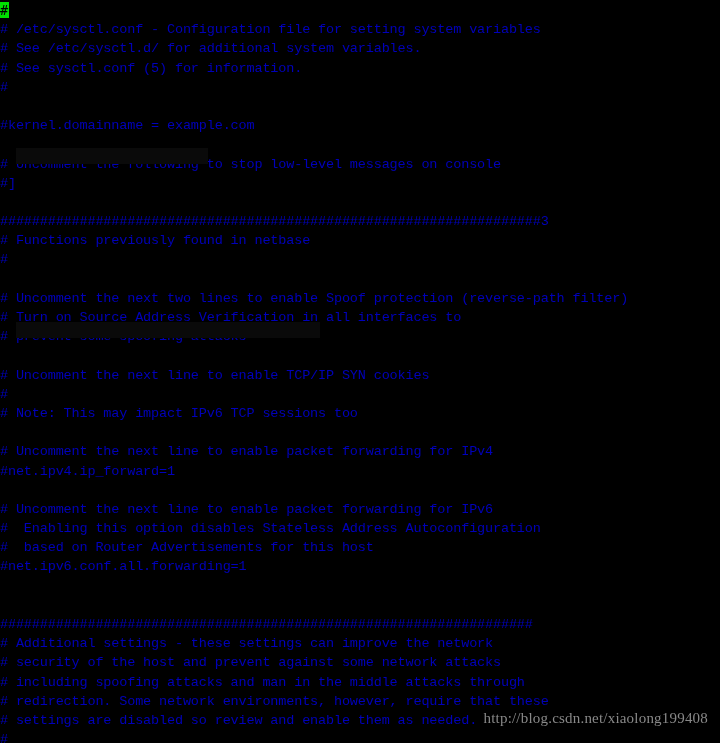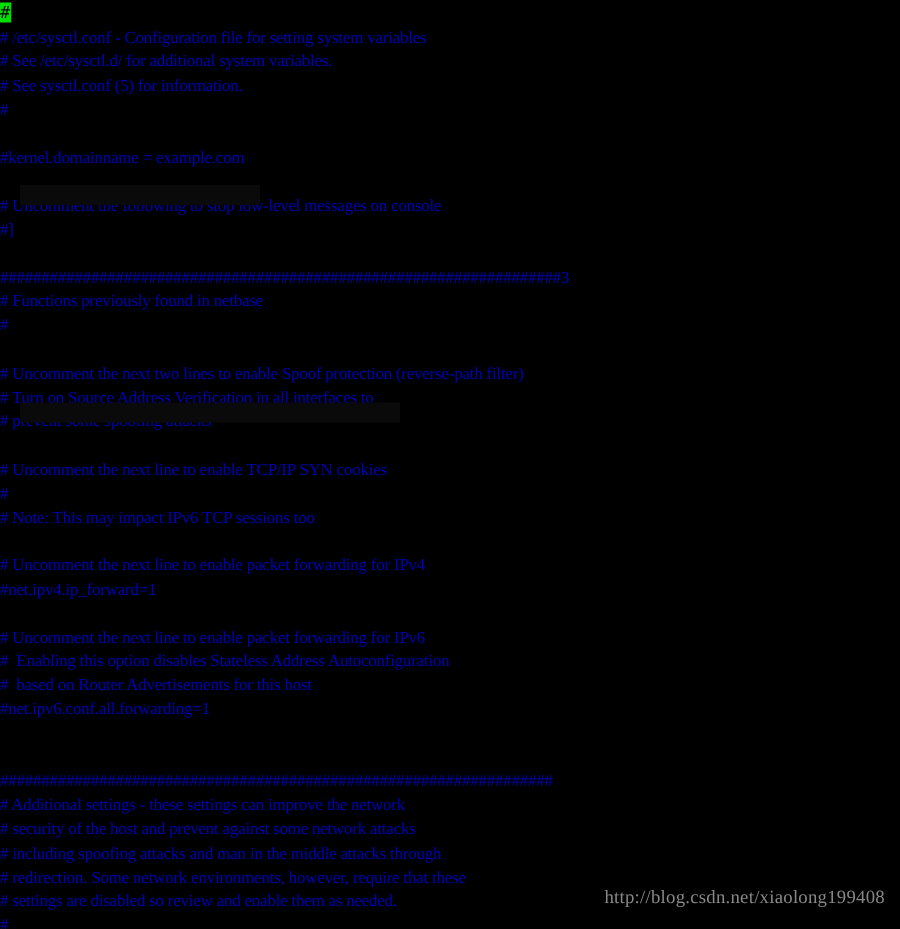--- a/index.html
+++ b/index.html
@@ -35,21 +35,21 @@
     letter-spacing: -0.15px;
     white-space: pre;
     color: #0000bb;
   }
 
   .line {
     height: 19.2px;
     white-space: pre;
     color: #0000bb;
     position: relative;
-    font-family: Liberation Serif, serif;
+    font-family: Liberation Mono, monospace;
   }
 
   
   #cursor-block {
     position: absolute;
     left: 0px;
     top: 2px;
     width: 9px;
     height: 16px;
     background: #00e000;

